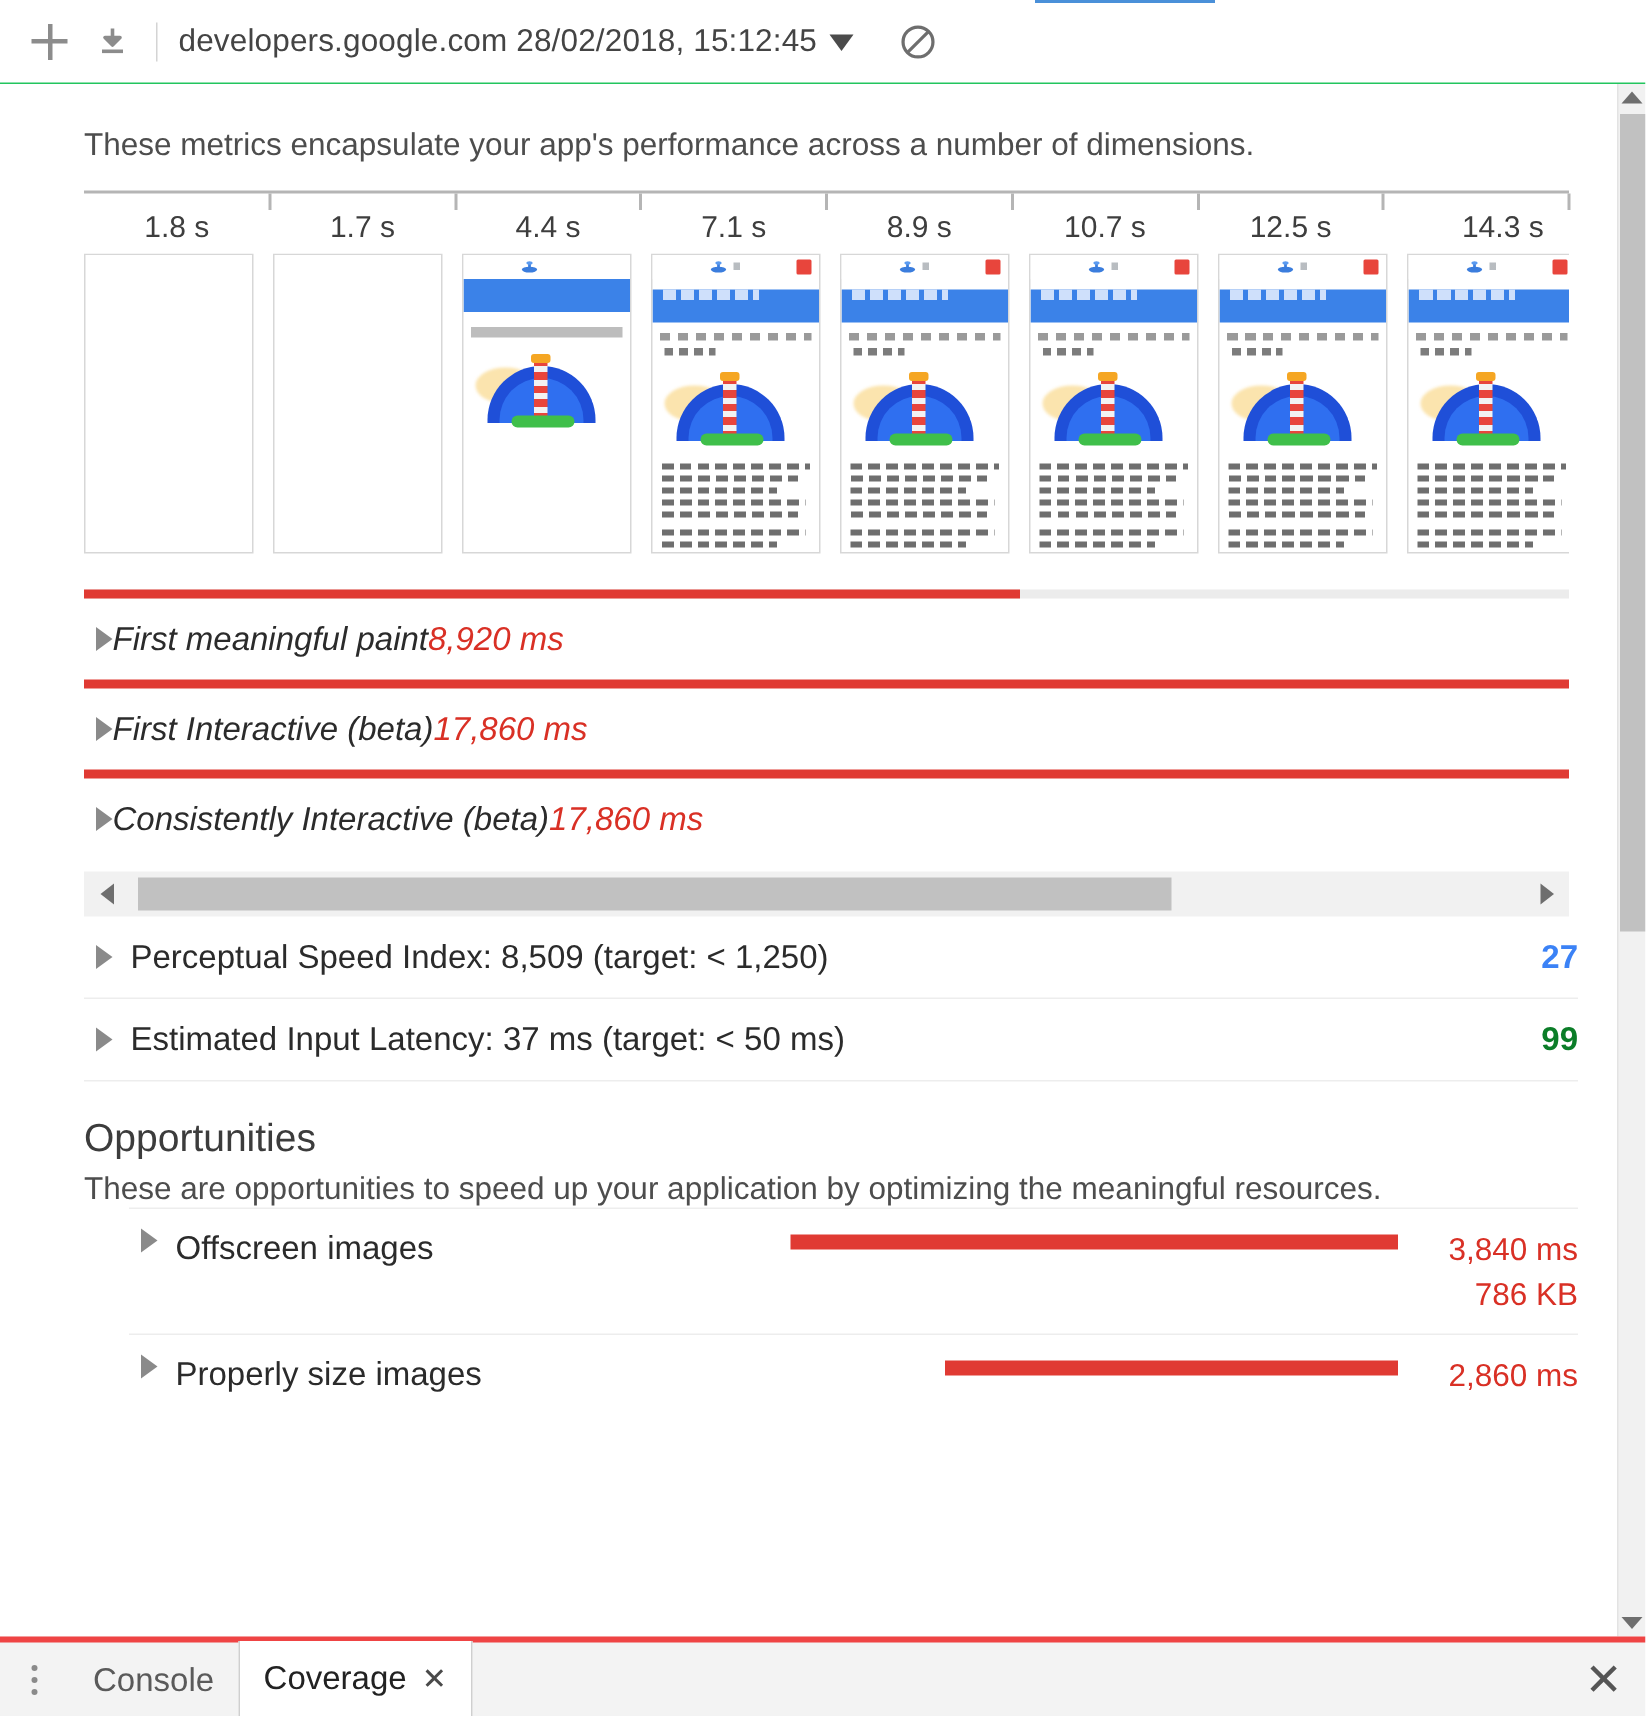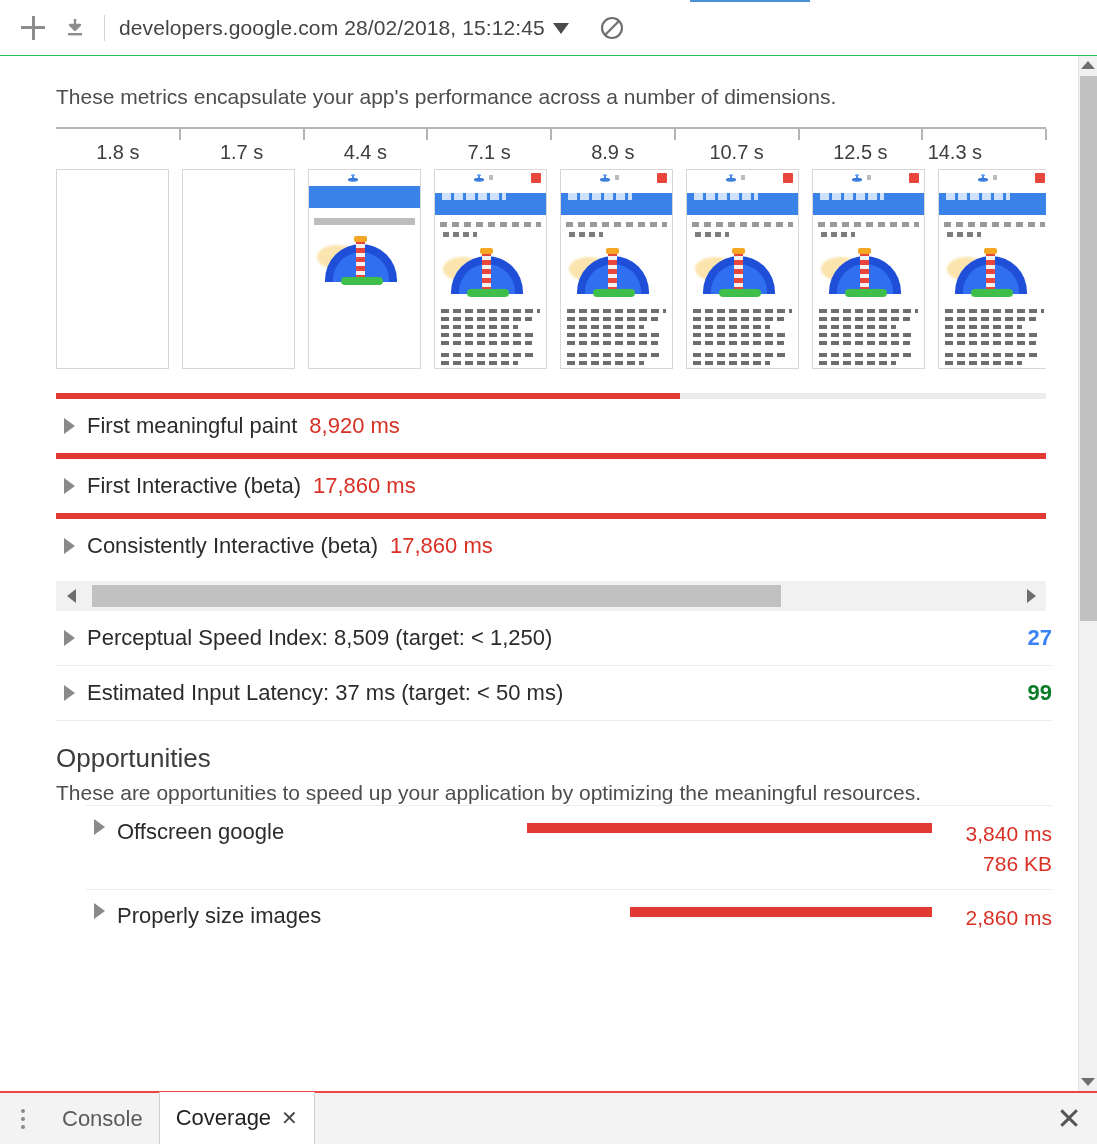--- a/index.html
+++ b/index.html
@@ -158,22 +158,22 @@
   .textblk .ln.s2 { width: 92%; }
   .textblk .ln.s3 { width: 78%; }
   .textblk .ln.s4 { width: 97%; }
 
   
   #metric-rows { margin-top: 22px; width: 990px; }
   .metric-row { position: relative; }
   .bar-track { height: 6px; background: #ececec; width: 100%; }
   .bar-fill { height: 6px; background: #e03a33; }
   .metric-line {
-    display: flex; align-items: center; gap: 12px;
-    padding: 14px 0 14px 0; font-size: 22px; color: #2b2b2b;
+    display: flex; align-items: center; 
+    padding: 14px 0 14px 0; font-size: 22px; color: #2b2b2b; font-style: italic;
   }
   .tri {
     width: 0; height: 0; border-top: 8px solid transparent;
     border-bottom: 8px solid transparent; border-left: 11px solid #8a8a8a;
     margin-left: 8px; cursor: pointer; flex: 0 0 auto;
   }
   .metric-val { color: #d93025; }
   .divider-soft { height: 1px; background: #ededed; }
 
   
@@ -239,21 +239,21 @@
   }
   #vscroll .vthumb {
     position: absolute; left: 1px; top: 20px; width: 17px; height: 545px;
     background: #c1c1c1; cursor: pointer;
   }
   #vscroll .vbot { position: absolute; bottom: 0; left: 0; right: 0; }
 
   
   #drawer {
     position: absolute; left: 0; bottom: 0; width: 1097px; height: 53px;
-    background: #f3f3f3; border-top: 2px solid #ef4444;
+    background: #f3f3f3; border-top: 4px solid #ef4444;
     display: flex; align-items: stretch;
   }
   #drawer .kebab {
     width: 46px; display: flex; flex-direction: column; align-items: center;
     justify-content: center; gap: 4px; cursor: pointer;
   }
   #drawer .kebab i {
     width: 4px; height: 4px; background: #8a8a8a; border-radius: 50%;
     display: block;
   }
@@ -332,21 +332,21 @@
           </div>
           <div class="tick-mark" style="left: 617.75px;"></div>
           <div class="tick-cell" style="left: 618.75px; width: 123.75px;">
             <span class="tick-label">10.7 s</span>
           </div>
           <div class="tick-mark" style="left: 741.5px;"></div>
           <div class="tick-cell" style="left: 742.5px; width: 123.75px;">
             <span class="tick-label">12.5 s</span>
           </div>
           <div class="tick-mark" style="left: 865.25px;"></div>
-          <div class="tick-cell" style="left: 837px; width: 123.75px; text-align: center;">
+          <div class="tick-cell" style="left: 884px; width: 123.75px; text-align: center;">
             <span class="tick-label">14.3 s</span>
           </div>
           <div class="tick-mark" style="left: 989px;"></div>
         </div>
       <div id="filmstrip">
           <div class="frame"></div>
           <div class="frame"></div>
           <div class="frame">
             <div class="statusbar">
               <svg class="g-logo" viewBox="0 0 20 14">
@@ -613,21 +613,21 @@
     </div>
 
     <div class="subsection" id="opps-wrap">
       <div class="sub-title">Opportunities</div>
       <div class="sub-desc">These are opportunities to speed up your application by optimizing the meaningful resources.</div>
       <div id="opps">
           <div style="position: relative;">
             <div class="divider-soft"></div>
             <div class="opp-row">
               <span class="tri"></span>
-              <span class="opp-label" style="margin-left:12px">Offscreen google</span>
+              <span class="opp-label" style="margin-left:12px">Offscreen images</span>
               <div class="opp-bar-wrap">
                 <div class="opp-bar" style="margin-left:5%;width:95%"></div>
               </div>
               <span class="opp-vals"><span>3,840 ms</span><br><span>786 KB</span></span>
             </div>
           </div>
           <div style="position: relative;">
             <div class="divider-soft"></div>
             <div class="opp-row">
               <span class="tri"></span>

